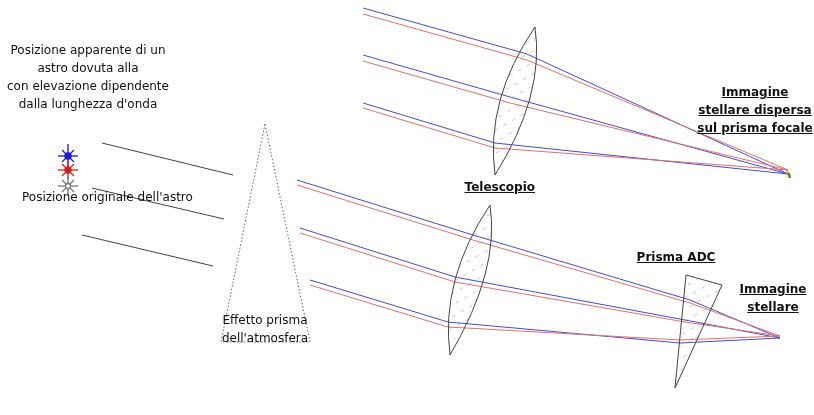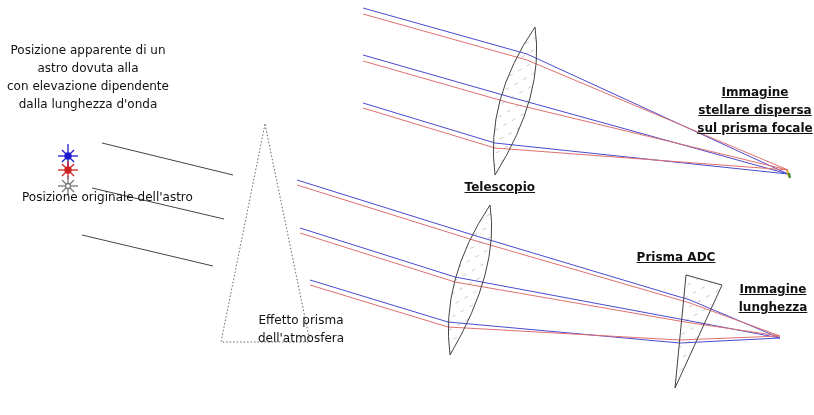--- a/index.html
+++ b/index.html
@@ -80,31 +80,31 @@
 
 <div class="lbl" style="left:2px;top:41px;width:172px;">
   <div>Posizione apparente di un</div>
   <div>astro dovuta alla</div>
   <div>con elevazione dipendente</div>
   <div>dalla lunghezza d'onda</div>
 </div>
 
 <div class="lbl" style="left:2px;top:188px;text-align:center;margin-left:20px;">Posizione originale dell'astro</div>
 
-<div class="lbl" style="left:215px;top:311px;width:100px;margin-left:36px;">
+<div class="lbl" style="left:215px;top:311px;width:100px;">
   <div>Effetto prisma</div>
   <div>dell'atmosfera</div>
 </div>
 
 <div class="lbl bold" style="left:455px;top:178px;width:80px;text-align:right;">Telescopio</div>
 
 <div class="lbl bold" style="left:696px;top:83px;width:118px;">
   <div>Immagine</div>
   <div>stellare dispersa</div>
   <div>sul prisma focale</div>
 </div>
 
 <div class="lbl bold" style="left:636px;top:248px;width:80px;">Prisma ADC</div>
 
 <div class="lbl bold" style="left:733px;top:280px;width:80px;">
   <div>Immagine</div>
-  <div>lunghezza</div>
+  <div>stellare</div>
 </div>
 
 </body></html>

